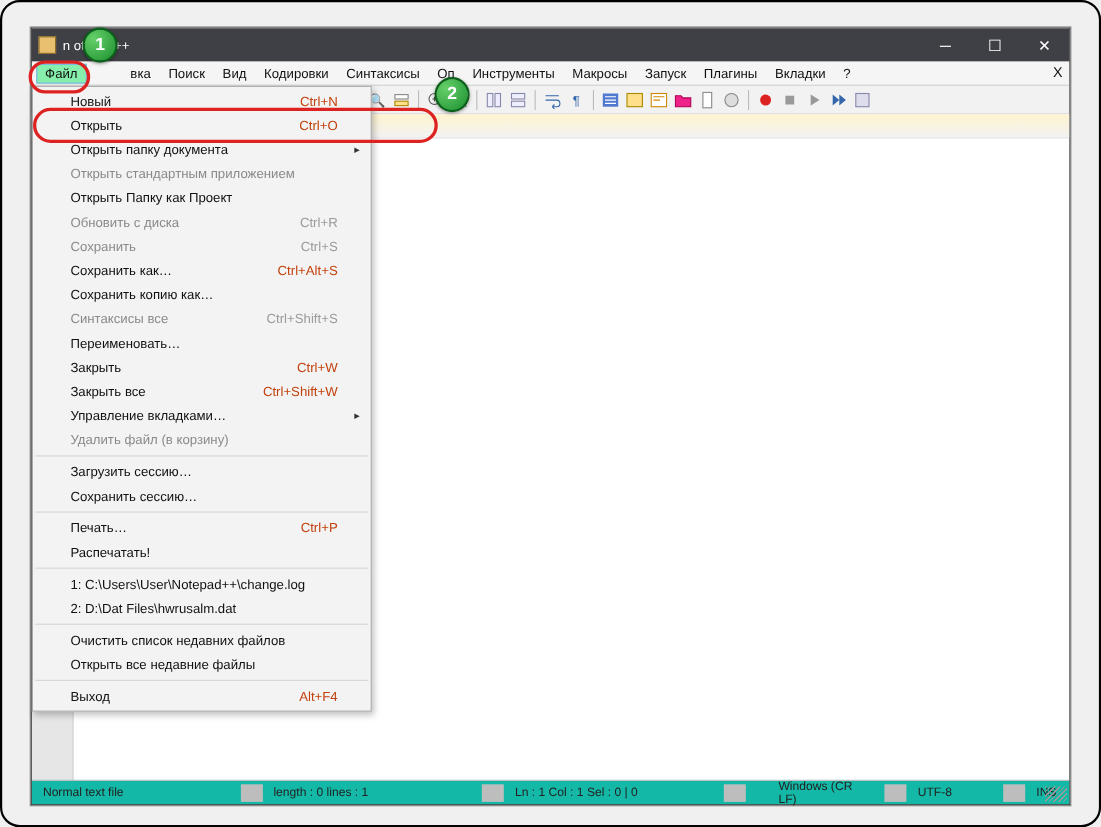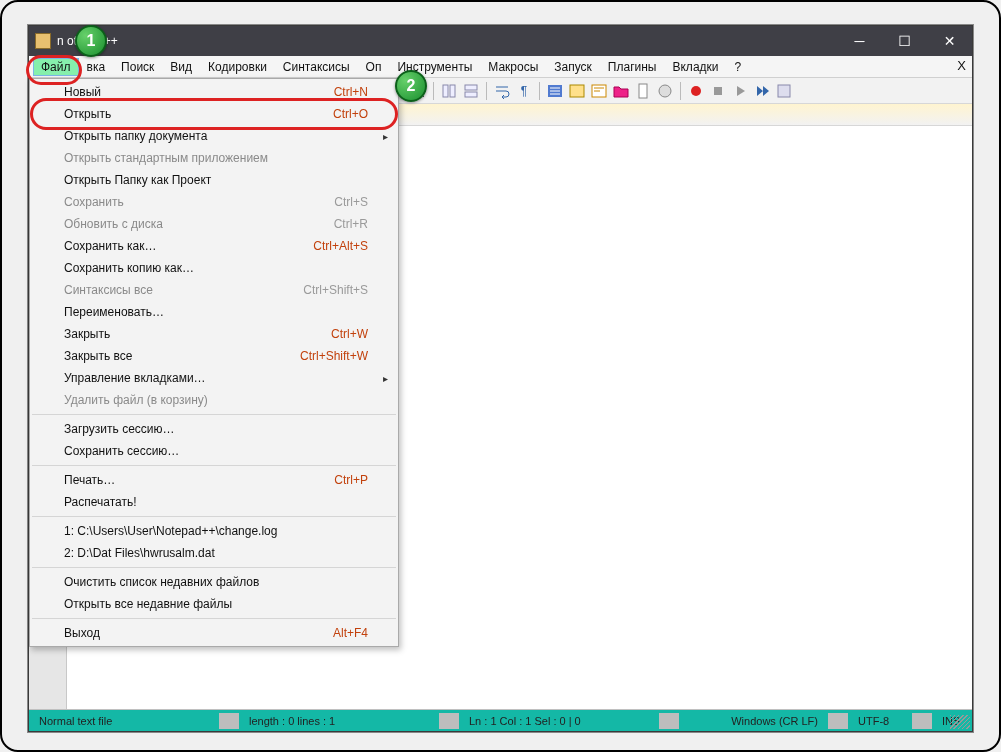--- a/index.html
+++ b/index.html
@@ -22,21 +22,21 @@
 .tabbar { height:22px; background:#f2f2f2; border-bottom:1px solid #d7d7d7; display:flex; align-items:flex-end; padding-left:4px; position:relative; }
 .tabbar .glow{position:absolute;left:0;right:0;top:0;bottom:0;background:linear-gradient(#fff4d0,#f2f2f2);}
 .editor { position:absolute; left:0; right:0; top:100px; bottom:22px; display:flex; }
 .gutter { width:38px; background:#e6e6e6; border-right:1px solid #c8c8c8; }
 .textarea { flex:1; background:#fff; }
 .statusbar { position:absolute; left:0; right:0; bottom:0; height:22px; background:#14b8a6; border-top:1px solid #c0c0c0; display:flex; align-items:center; font-size:11px; color:#222; }
 .statusbar > div { padding:0 10px; }
 .sb-sep { width:1px; height:16px; background:#bdbdbd; }
 .grip { position:absolute; right:2px; bottom:2px; width:14px; height:14px; background:repeating-linear-gradient(135deg,#999 0 1px,transparent 1px 3px); }
 
-.dropdown { position:absolute; left:29px; top:78px; width:370px; background:#f3f3f3; border:1px solid #a9a9a9; box-shadow:2px 3px 6px rgba(0,0,0,.25); z-index:50; padding:2px 0; }
+.dropdown { position:absolute; left:29px; top:78px; width:309px; background:#f3f3f3; border:1px solid #a9a9a9; box-shadow:2px 3px 6px rgba(0,0,0,.25); z-index:50; padding:2px 0; }
 .dd-item { display:flex; align-items:center; height:22px; font-size:12px; color:#111; padding:0 30px 0 34px; position:relative; }
 .dd-item.disabled { color:#8a8a8a; }
 .dd-item .lbl { flex:1; white-space:nowrap; }
 .dd-item .sc { color:#c2410c; font-size:12px; }
 .dd-item.disabled .sc { color:#9a9a9a; }
 .dd-item .submenu-arrow { position:absolute; right:10px; font-size:10px; color:#333; }
 .dd-sep { height:1px; background:#d5d5d5; margin:3px 2px; }
 
 .annot { position:absolute; border:3px solid #d22; border-radius:22px; z-index:300; pointer-events:none; }
 .annot1 { left:26px; top:55px; width:56px; height:30px; }
@@ -56,21 +56,21 @@
     <div class="title">n         otepad++</div>
     <div class="winbtns">
       <div class="winbtn">─</div>
       <div class="winbtn">☐</div>
       <div class="winbtn">✕</div>
     </div>
   </div>
 
   <div class="menubar">
     <div class="menuitem active">Файл</div>
-    <div class="menuitem" style="margin-left:0;">вка</div>
+    <div class="menuitem" style="margin-left:32px;">вка</div>
     <div class="menuitem">Поиск</div>
     <div class="menuitem">Вид</div>
     <div class="menuitem">Кодировки</div>
     <div class="menuitem">Синтаксисы</div>
     <div class="menuitem">Оп</div>
     <div class="menuitem">Инструменты</div>
     <div class="menuitem">Макросы</div>
     <div class="menuitem">Запуск</div>
     <div class="menuitem">Плагины</div>
     <div class="menuitem">Вкладки</div>
@@ -254,21 +254,21 @@
   <div class="statusbar">
     <div style="width:190px;">Normal text file</div>
     <div class="sb-sep"></div>
     <div style="width:200px;">length : 0    lines : 1</div>
     <div class="sb-sep"></div>
     <div style="width:200px;">Ln : 1    Col : 1    Sel : 0 | 0</div>
     <div class="sb-sep"></div>
     <div style="flex:1;"></div>
     <div>Windows (CR LF)</div>
     <div class="sb-sep"></div>
-    <div style="width:64px;">UTF-8</div>
+    <div style="width:88px;">UTF-8</div>
     <div class="sb-sep"></div>
     <div style="width:40px;">INS</div>
     <div class="grip"></div>
   </div>
 </div>
 
 <div class="dropdown" id="dd">
     <div class="dd-item">
       <span class="lbl">Новый</span>
       <span class="sc">Ctrl+N</span>
@@ -281,26 +281,26 @@
       <span class="lbl">Открыть папку документа</span>
       <span class="submenu-arrow">▸</span>
     </div>
     <div class="dd-item disabled">
       <span class="lbl">Открыть стандартным приложением</span>
     </div>
     <div class="dd-item">
       <span class="lbl">Открыть Папку как Проект</span>
     </div>
     <div class="dd-item disabled">
+      <span class="lbl">Обновить с диска</span>
+      <span class="sc">Ctrl+R</span>
+    </div>
+    <div class="dd-item disabled">
       <span class="lbl">Сохранить</span>
       <span class="sc">Ctrl+S</span>
-    </div>
-    <div class="dd-item disabled">
-      <span class="lbl">Обновить с диска</span>
-      <span class="sc">Ctrl+R</span>
     </div>
     <div class="dd-item">
       <span class="lbl">Сохранить как…</span>
       <span class="sc">Ctrl+Alt+S</span>
     </div>
     <div class="dd-item">
       <span class="lbl">Сохранить копию как…</span>
     </div>
     <div class="dd-item disabled">
       <span class="lbl">Синтаксисы все</span>

